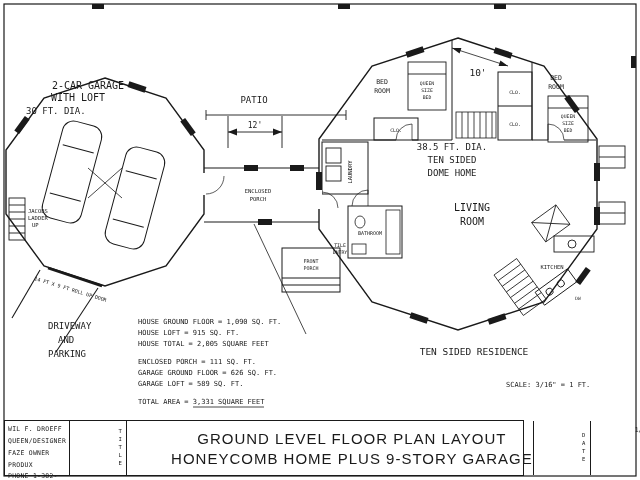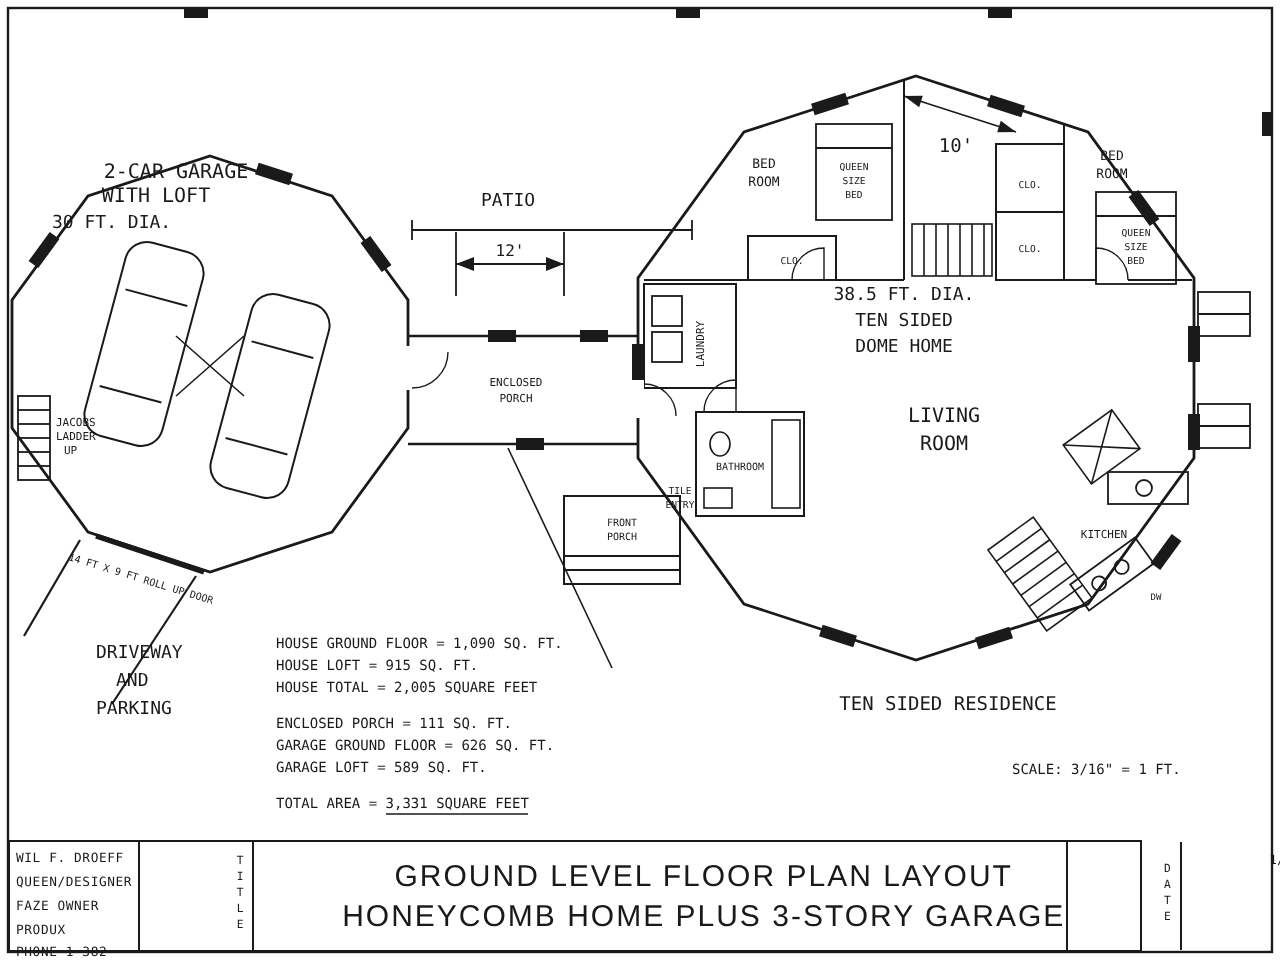--- a/index.html
+++ b/index.html
@@ -3,21 +3,21 @@
 <meta charset="utf-8">
 <style>
   html,body { margin:0; padding:0; background:#9a9a9a; }
   .page {
     position:relative; width:640px; height:480px; background:#ffffff;
     font-family:"DejaVu Sans Mono", monospace; color:#1a1a1a; overflow:hidden;
   }
   .page svg { position:absolute; left:0; top:0; }
   .page svg text { fill:#1a1a1a; stroke:none; }
   .titleblock {
-    position:absolute; left:4px; top:420px; width:567px; height:56px;
+    position:absolute; left:4px; top:420px; width:520px; height:56px;
     box-sizing:border-box; border:1.4px solid #1a1a1a; display:flex; background:#fff;gap:44px;
   }
   .tb-cell { box-sizing:border-box; border-right:1px solid #1a1a1a; }
   .tb-owner { width:110px; font-size:6.4px; line-height:1.85; padding:3px 3px; letter-spacing:0.3px; }
   .tb-vert {
     width:13px; writing-mode:vertical-rl; text-orientation:upright;
     font-size:5.6px; letter-spacing:2px; display:flex; align-items:center; justify-content:center;
   }
   .tb-title {
     flex:1; display:flex; flex-direction:column; align-items:center; justify-content:center; gap:3px;
@@ -270,21 +270,21 @@
   <div class="titleblock">
     <div class="tb-cell tb-owner">
       <div>WIL F. DROEFF</div>
       <div>QUEEN/DESIGNER</div>
       <div>FAZE OWNER PRODUX</div>
       <div>PHONE 1-382-DOME-LUV</div>
     </div>
     <div class="tb-cell tb-vert">TITLE</div>
     <div class="tb-cell tb-title">
       <div>GROUND LEVEL FLOOR PLAN LAYOUT</div>
-      <div>HONEYCOMB HOME PLUS 3-STORY GARAGE</div>
+      <div>HONEYCOMB HOME PLUS 9-STORY GARAGE</div>
     </div>
     <div class="tb-cell tb-vert">DATE</div>
     <div class="tb-cell tb-date">1/15/2008</div>
     <div class="tb-cell tb-vert">PAGE</div>
     <div class="tb-cell tb-page"></div>
   </div>
 
 </div>
 
 </body></html>

